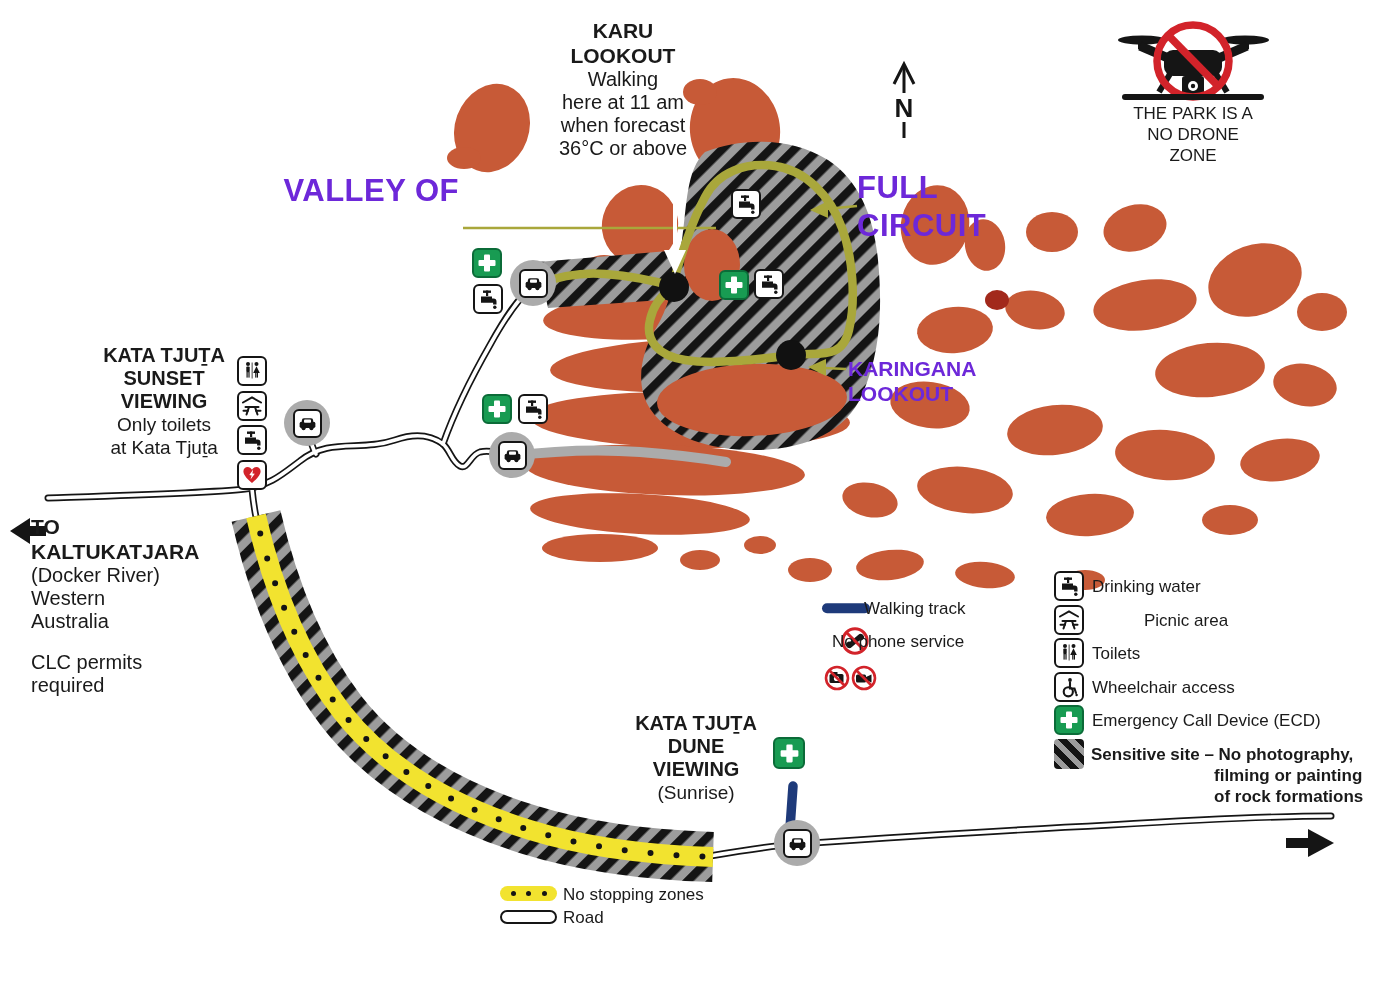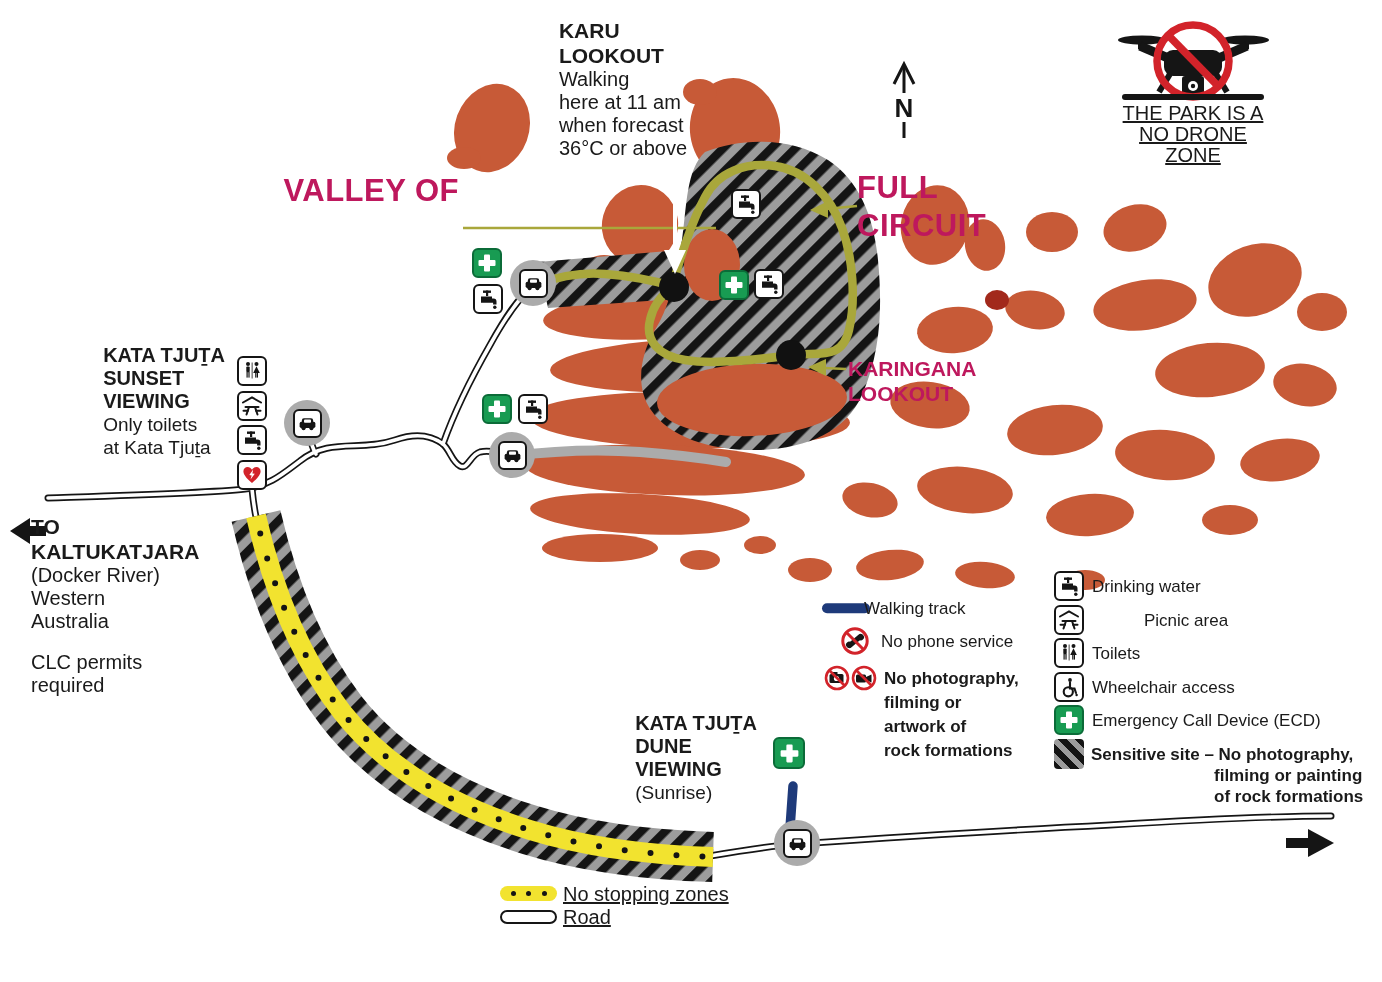--- a/index.html
+++ b/index.html
@@ -1,29 +1,29 @@
 <!DOCTYPE html>
 <html><head>
 <meta charset="utf-8">
 <style>
   html,body{margin:0;padding:0;background:#fff;}
   .canvas{position:relative;width:1382px;height:982px;background:#fff;overflow:hidden;
           font-family:"Liberation Sans",sans-serif;color:#1a1a1a;}
   .abs{position:absolute;}
-  .r{text-align:left;}
+  .r{text-align:center;}
   .l{text-align:left;}
   .c{text-align:center;}
   .b{font-weight:700;}
-  .olive{color:#be185d;}
+  .olive{color:#6d28d9;}
   .t21{font-size:21px;line-height:25px;}
   .t20{font-size:20px;line-height:23px;}
   .t19{font-size:19px;line-height:23px;}
   .t31{font-size:31px;line-height:38px;letter-spacing:.5px;}
   .t17{font-size:17px;line-height:21px;}
-  .t15{font-size:20px;line-height:21px;text-decoration:underline;}
+  .t15{font-size:17px;line-height:21px;}
   .iconbox{position:absolute;width:30px;height:30px;background:#fff;border:2.5px solid #151515;
            border-radius:6px;display:flex;align-items:center;justify-content:center;
            transform:translate(-50%,-50%);box-sizing:border-box;}
   .ecd{background:#189B52;border:2px solid #0B6B38;}
   .pk{position:absolute;width:46px;height:46px;background:#ABABAB;border-radius:50%;
       transform:translate(-50%,-50%);display:flex;align-items:center;justify-content:center;}
   .pk .inner{width:29px;height:29px;background:#fff;border:2.5px solid #151515;border-radius:6px;
       display:flex;align-items:center;justify-content:center;box-sizing:border-box;}
   .ring{position:absolute;transform:translate(-50%,-50%);}
   .swatch-track{position:absolute;width:48px;height:9.5px;border-radius:5px;background:#1E3A7A;
@@ -265,44 +265,38 @@
     <svg width="30" height="30" viewBox="0 0 30 30">
       <g transform="rotate(-40 15 15)">
         <rect x="5.5" y="12.5" width="19" height="5" rx="2.5" fill="#151515"></rect>
         <circle cx="8" cy="14" r="3" fill="#151515"></circle>
           <circle cx="22" cy="16" r="3" fill="#151515"></circle>
       </g>
       <circle cx="15" cy="15" r="12.2" fill="none" stroke="#D2232A" stroke-width="3"></circle>
       <line x1="6.5" y1="6.5" x2="23.5" y2="23.5" stroke="#D2232A" stroke-width="3"></line>
     </svg>
   </div>
-  <div class="abs l t17" style="left:881px;top:631px">No phone service</div>
+  <div class="abs l t17" style="left:832px;top:631px">No phone service</div>
 
   <div class="ring" style="left:837px;top:678px">
     <svg width="27" height="27" viewBox="0 0 27 27">
       <rect x="6" y="9.5" width="14" height="9" rx="1.5" fill="#151515"></rect>
       <rect x="9" y="7.5" width="5" height="2.5" fill="#151515"></rect>
       <circle cx="13" cy="14" r="2.6" fill="#ffffff"></circle>
       <circle cx="13.5" cy="13.5" r="11" fill="none" stroke="#D2232A" stroke-width="2.6"></circle>
       <line x1="6" y1="6" x2="21" y2="21" stroke="#D2232A" stroke-width="2.6"></line>
     </svg>
   </div>
   <div class="ring" style="left:864px;top:678px">
     <svg width="27" height="27" viewBox="0 0 27 27">
       <rect x="5.5" y="10" width="10" height="8" rx="1.5" fill="#151515"></rect>
       <polygon points="15.5,12.5 21,10 21,18 15.5,15.5" fill="#151515"></polygon>
       <circle cx="13.5" cy="13.5" r="11" fill="none" stroke="#D2232A" stroke-width="2.6"></circle>
       <line x1="6" y1="6" x2="21" y2="21" stroke="#D2232A" stroke-width="2.6"></line>
     </svg>
-  </div>
-  <div class="abs l" style="left:884px;top:667px">
-    <div class="b t17" style="line-height:24px">No photography,</div>
-    <div class="b t17" style="line-height:24px">filming or</div>
-    <div class="b t17" style="line-height:24px">artwork of</div>
-    <div class="b t17" style="line-height:24px">rock formations</div>
   </div>
 
   <div class="iconbox" style="left:1069px;top:586px">
     <svg width="21" height="21" viewBox="0 0 21 21" fill="#151515">
       <rect x="5" y="1.5" width="8" height="2.4"></rect>
         <rect x="8" y="1.5" width="2.2" height="5.5"></rect>
       <path d="M3,7.5 h11 v2 h1.5 a3,3 0 0 1 3,3 v3 h-3.4 v-1.8 h-12.1 z"></path>
       <circle cx="16.8" cy="18.2" r="1.7"></circle>
     </svg>
   </div>

